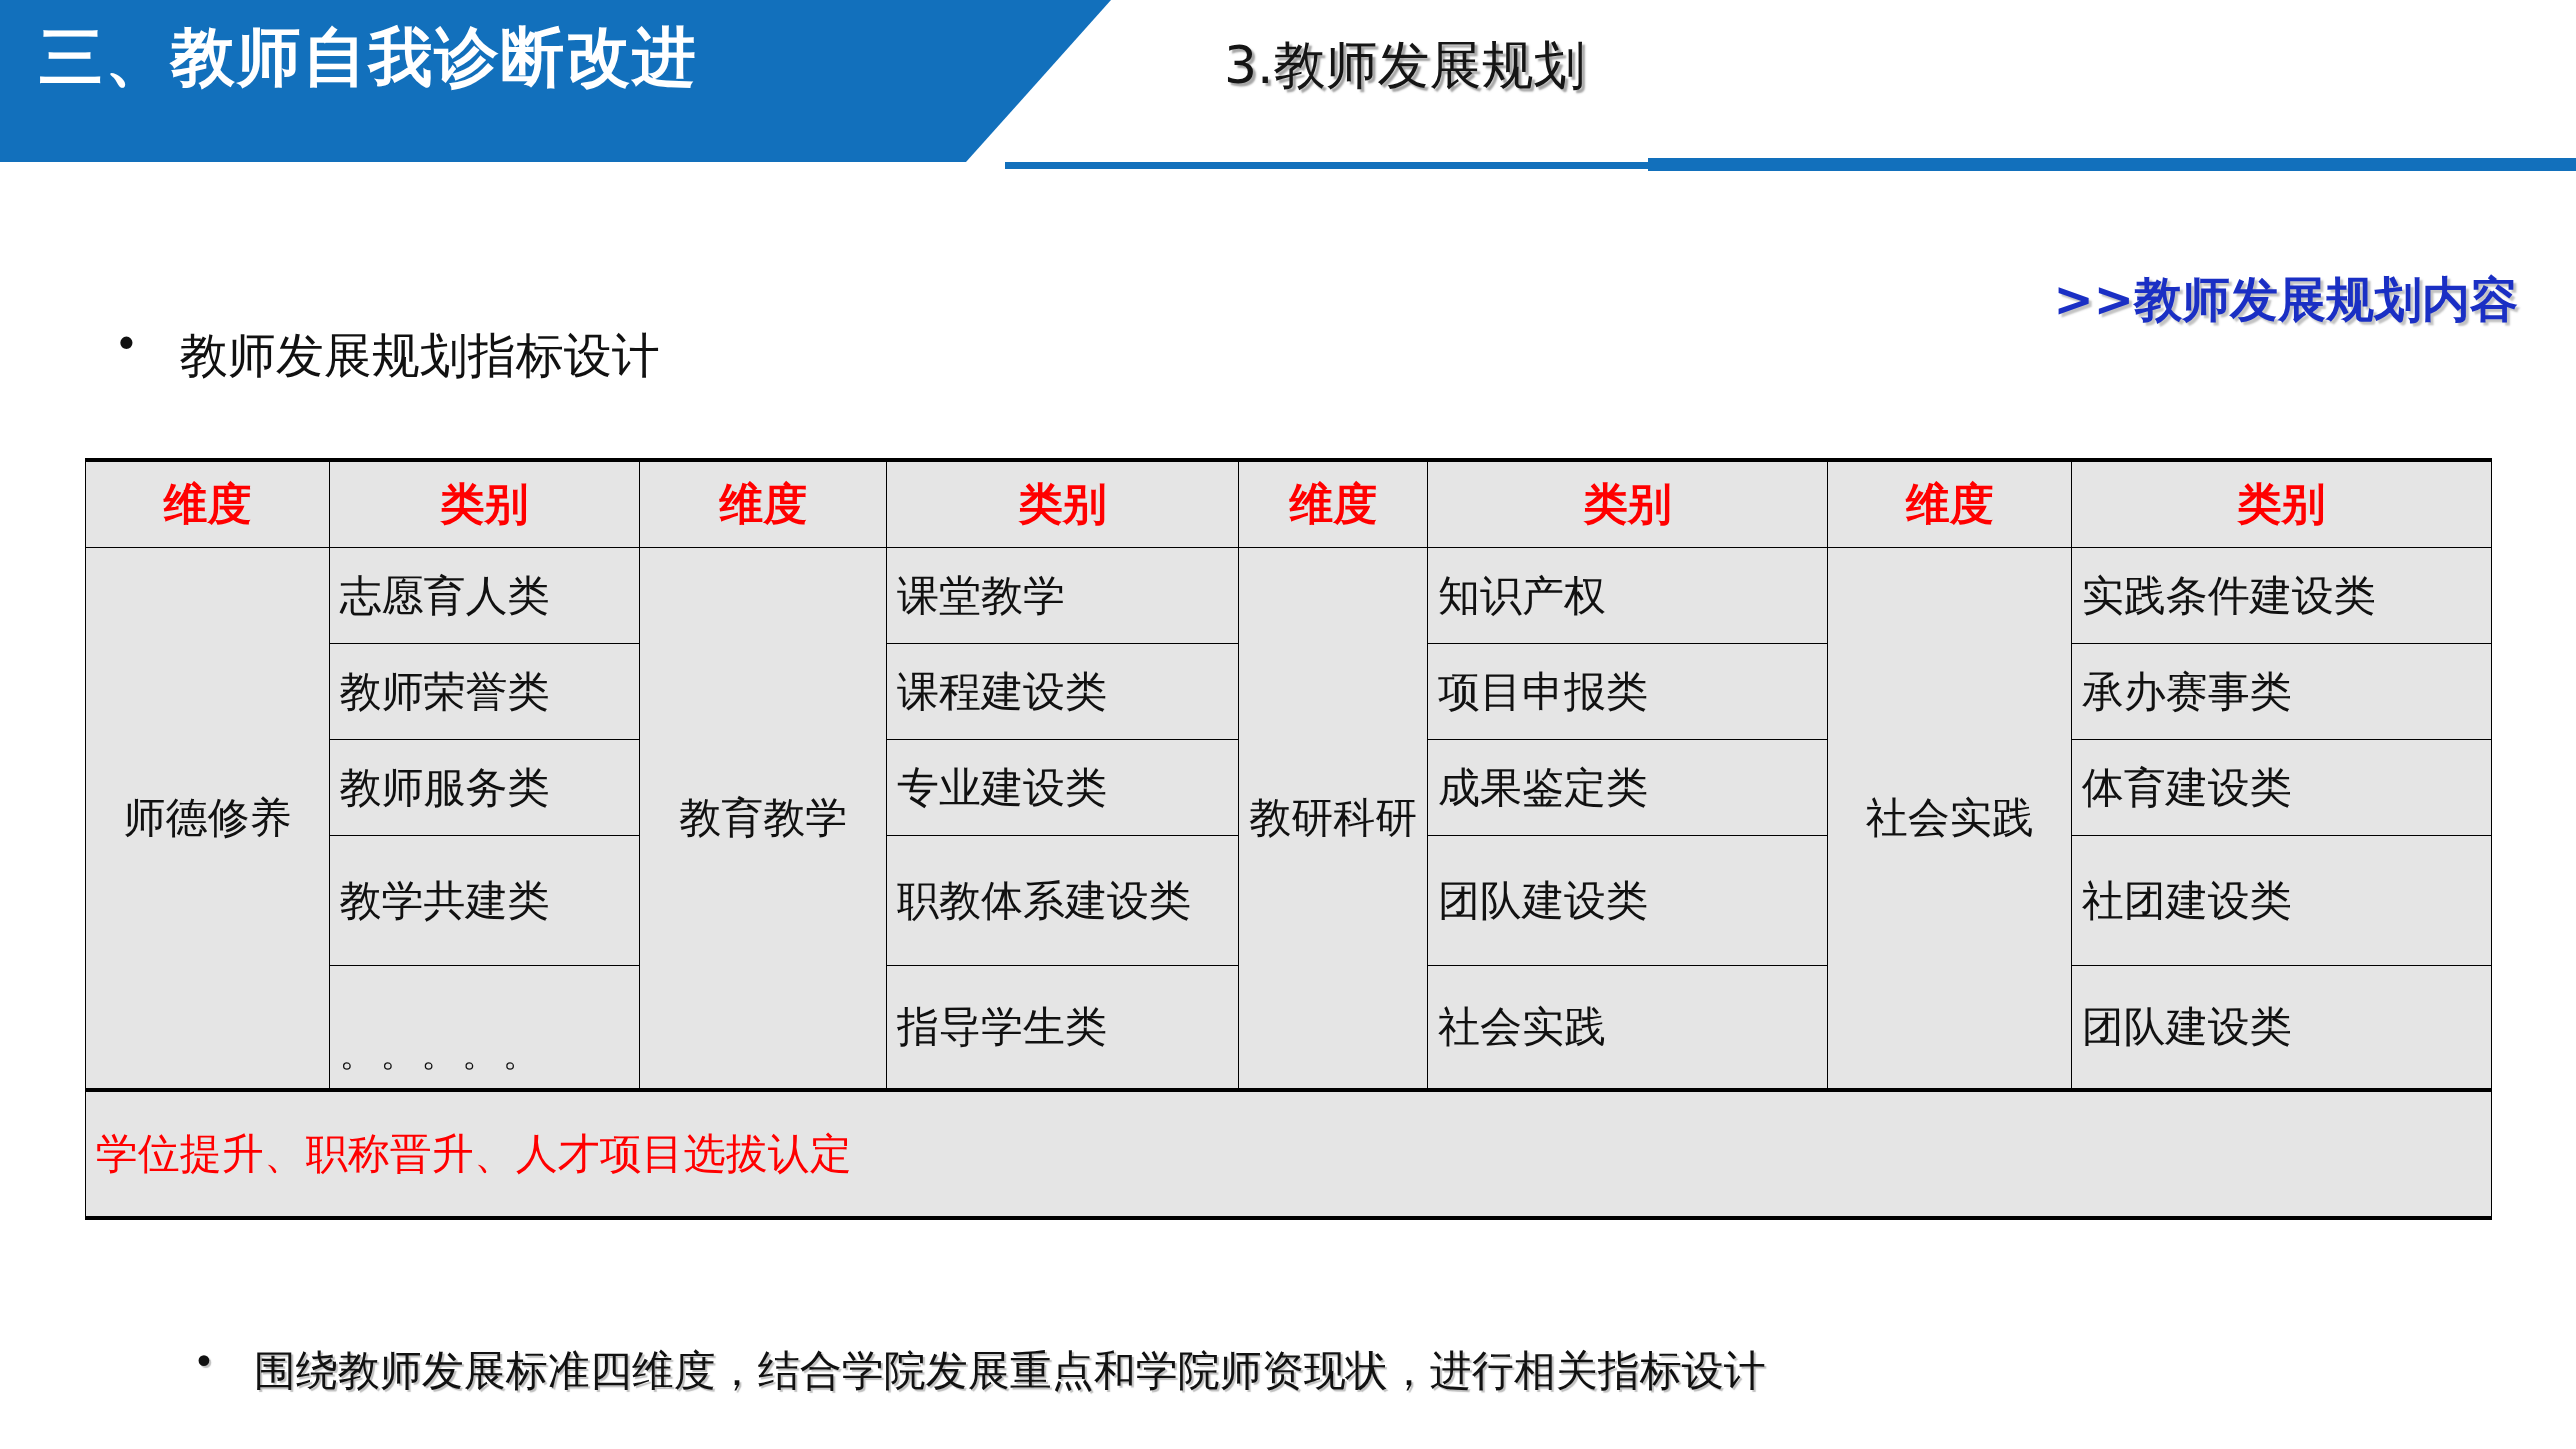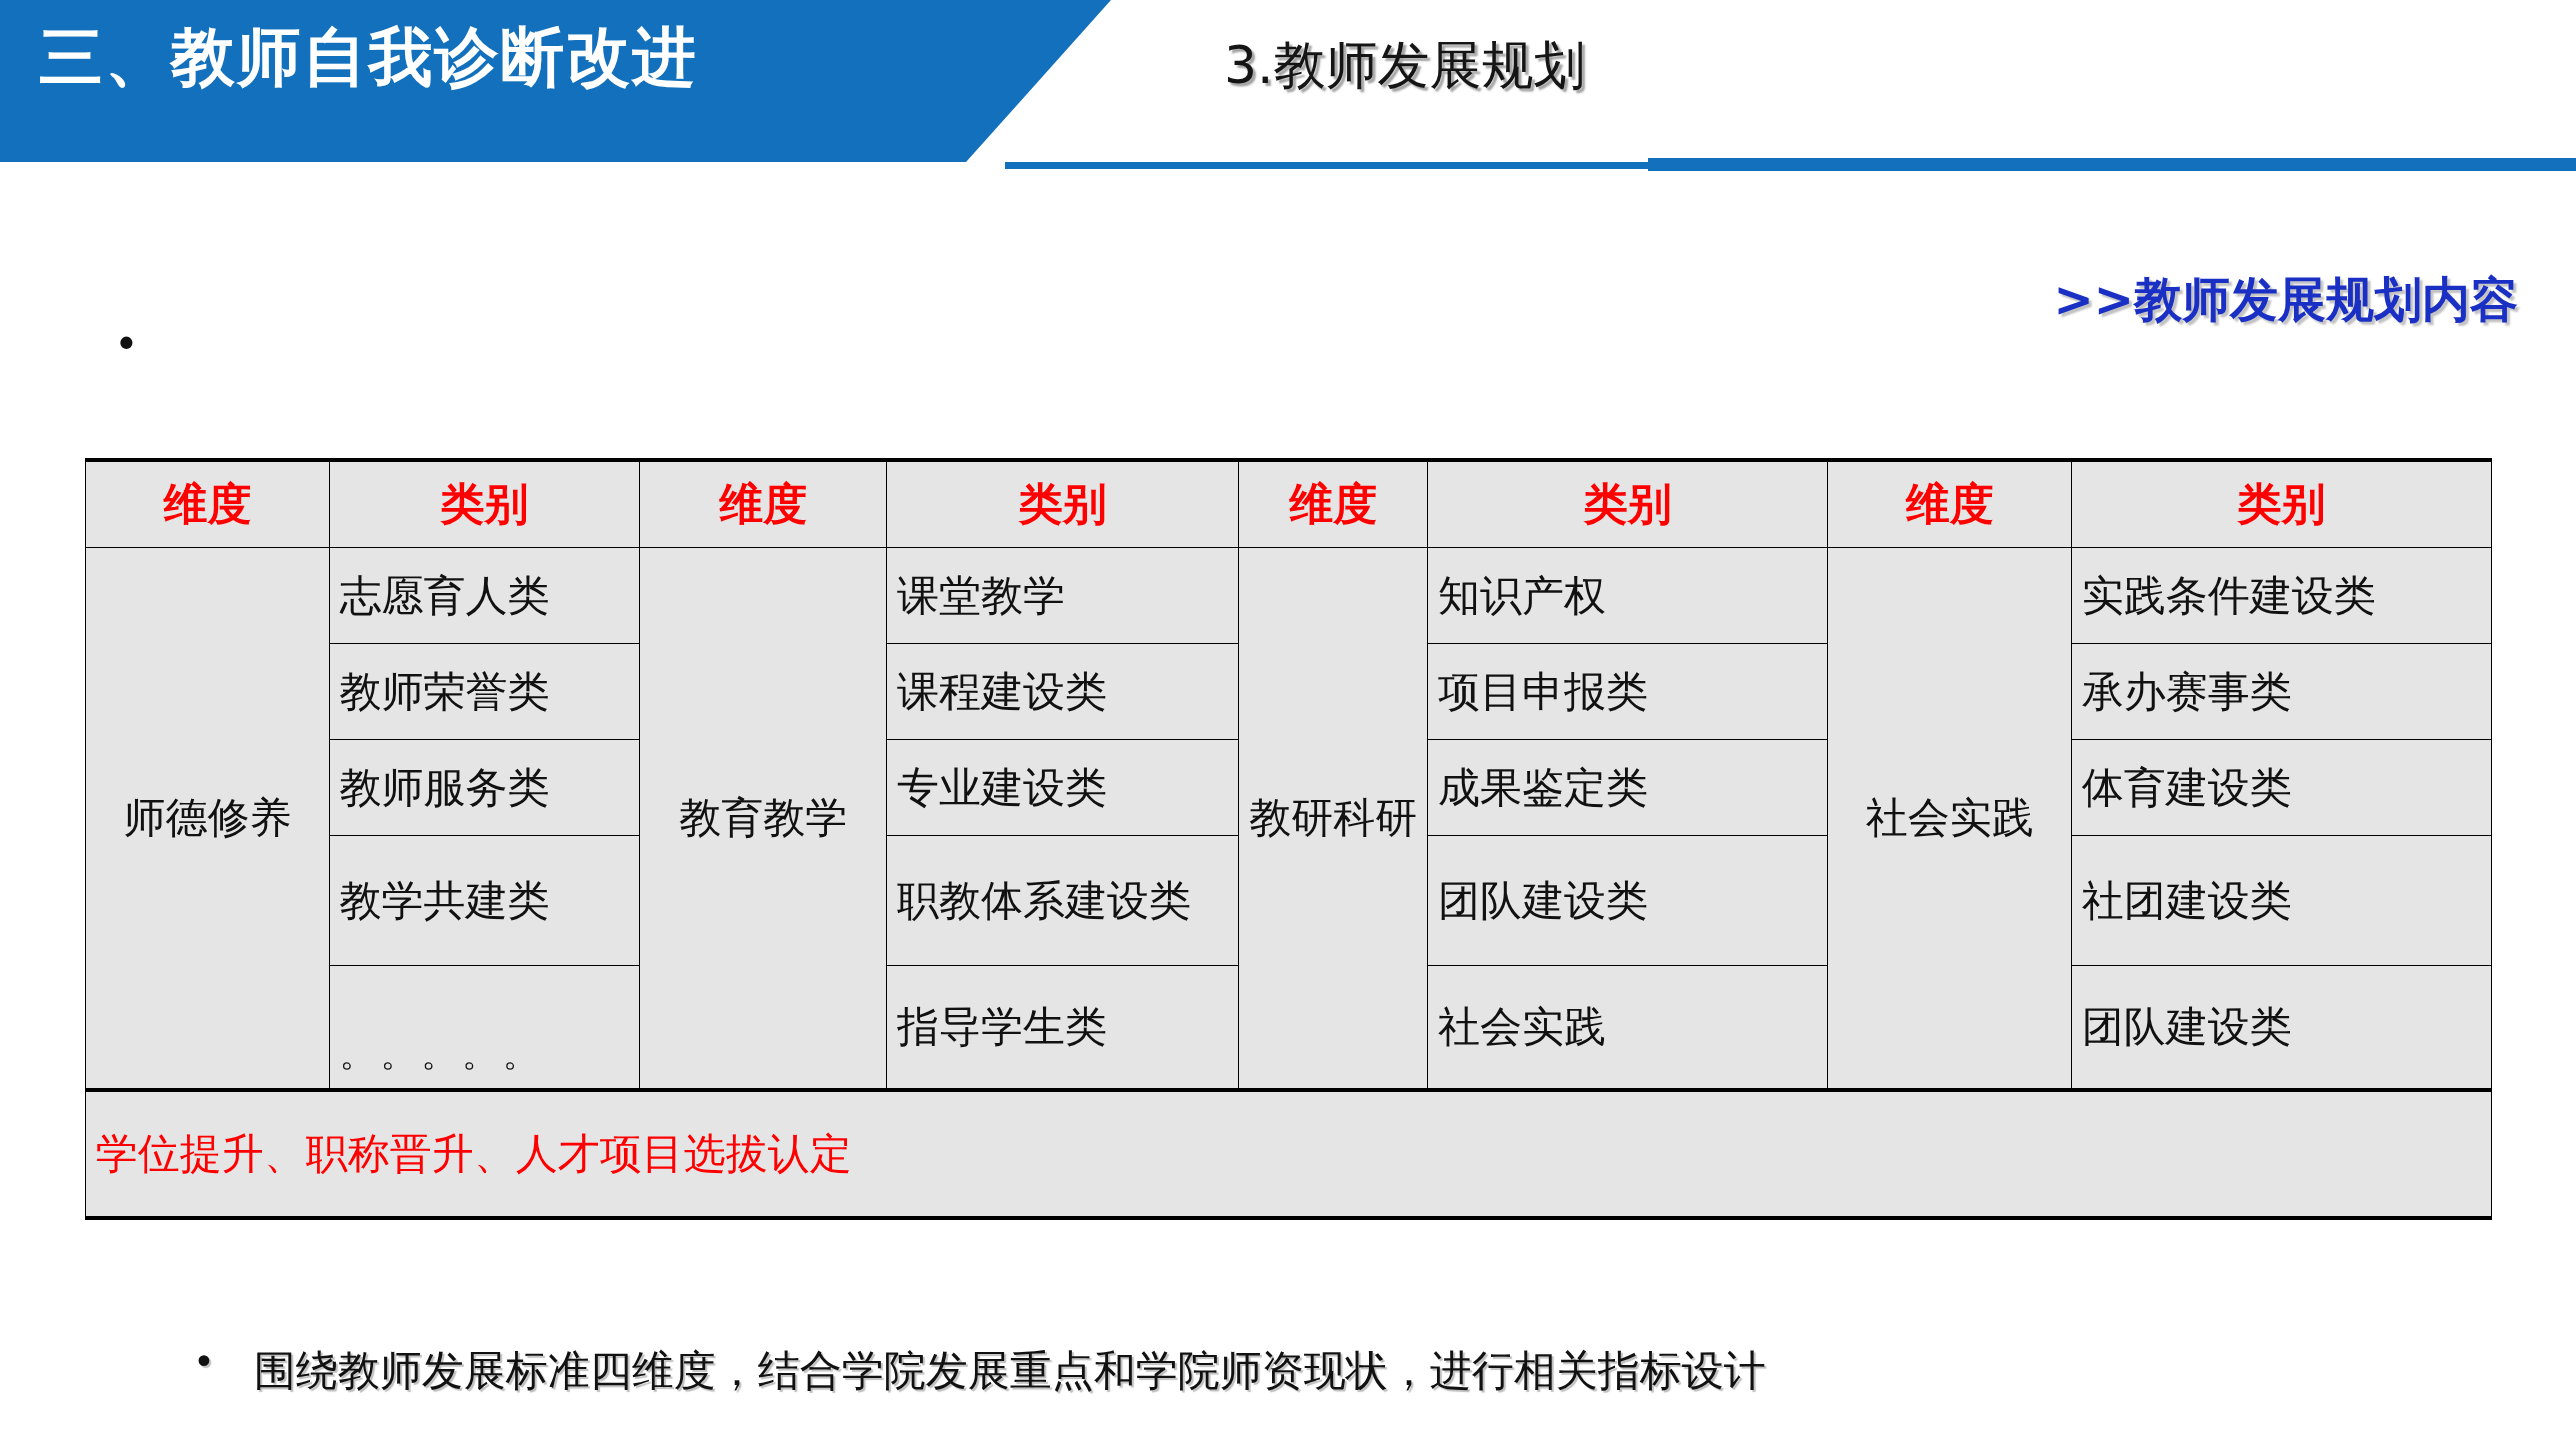--- a/index.html
+++ b/index.html
@@ -135,20 +135,21 @@
   <div class="banner-title">三、教师自我诊断改进</div>
   <div class="section-title">3.教师发展规划</div>
   <div class="rule-thin"></div>
   <div class="rule-thick"></div>
 </div>
 
 <div class="kicker" style="color: rgb(26, 47, 196);">&gt;&gt;教师发展规划内容</div>
 
 <div class="bullet-top">
   <span class="dot">•</span>
+  <span>教师发展规划指标设计</span>
 </div>
 
 <table class="grid">
   <colgroup>
     <col class="cDim">
       <col class="cCat1">
     <col class="cDim2">
       <col class="cCat2">
     <col class="cDim3">
       <col class="cCat3">

